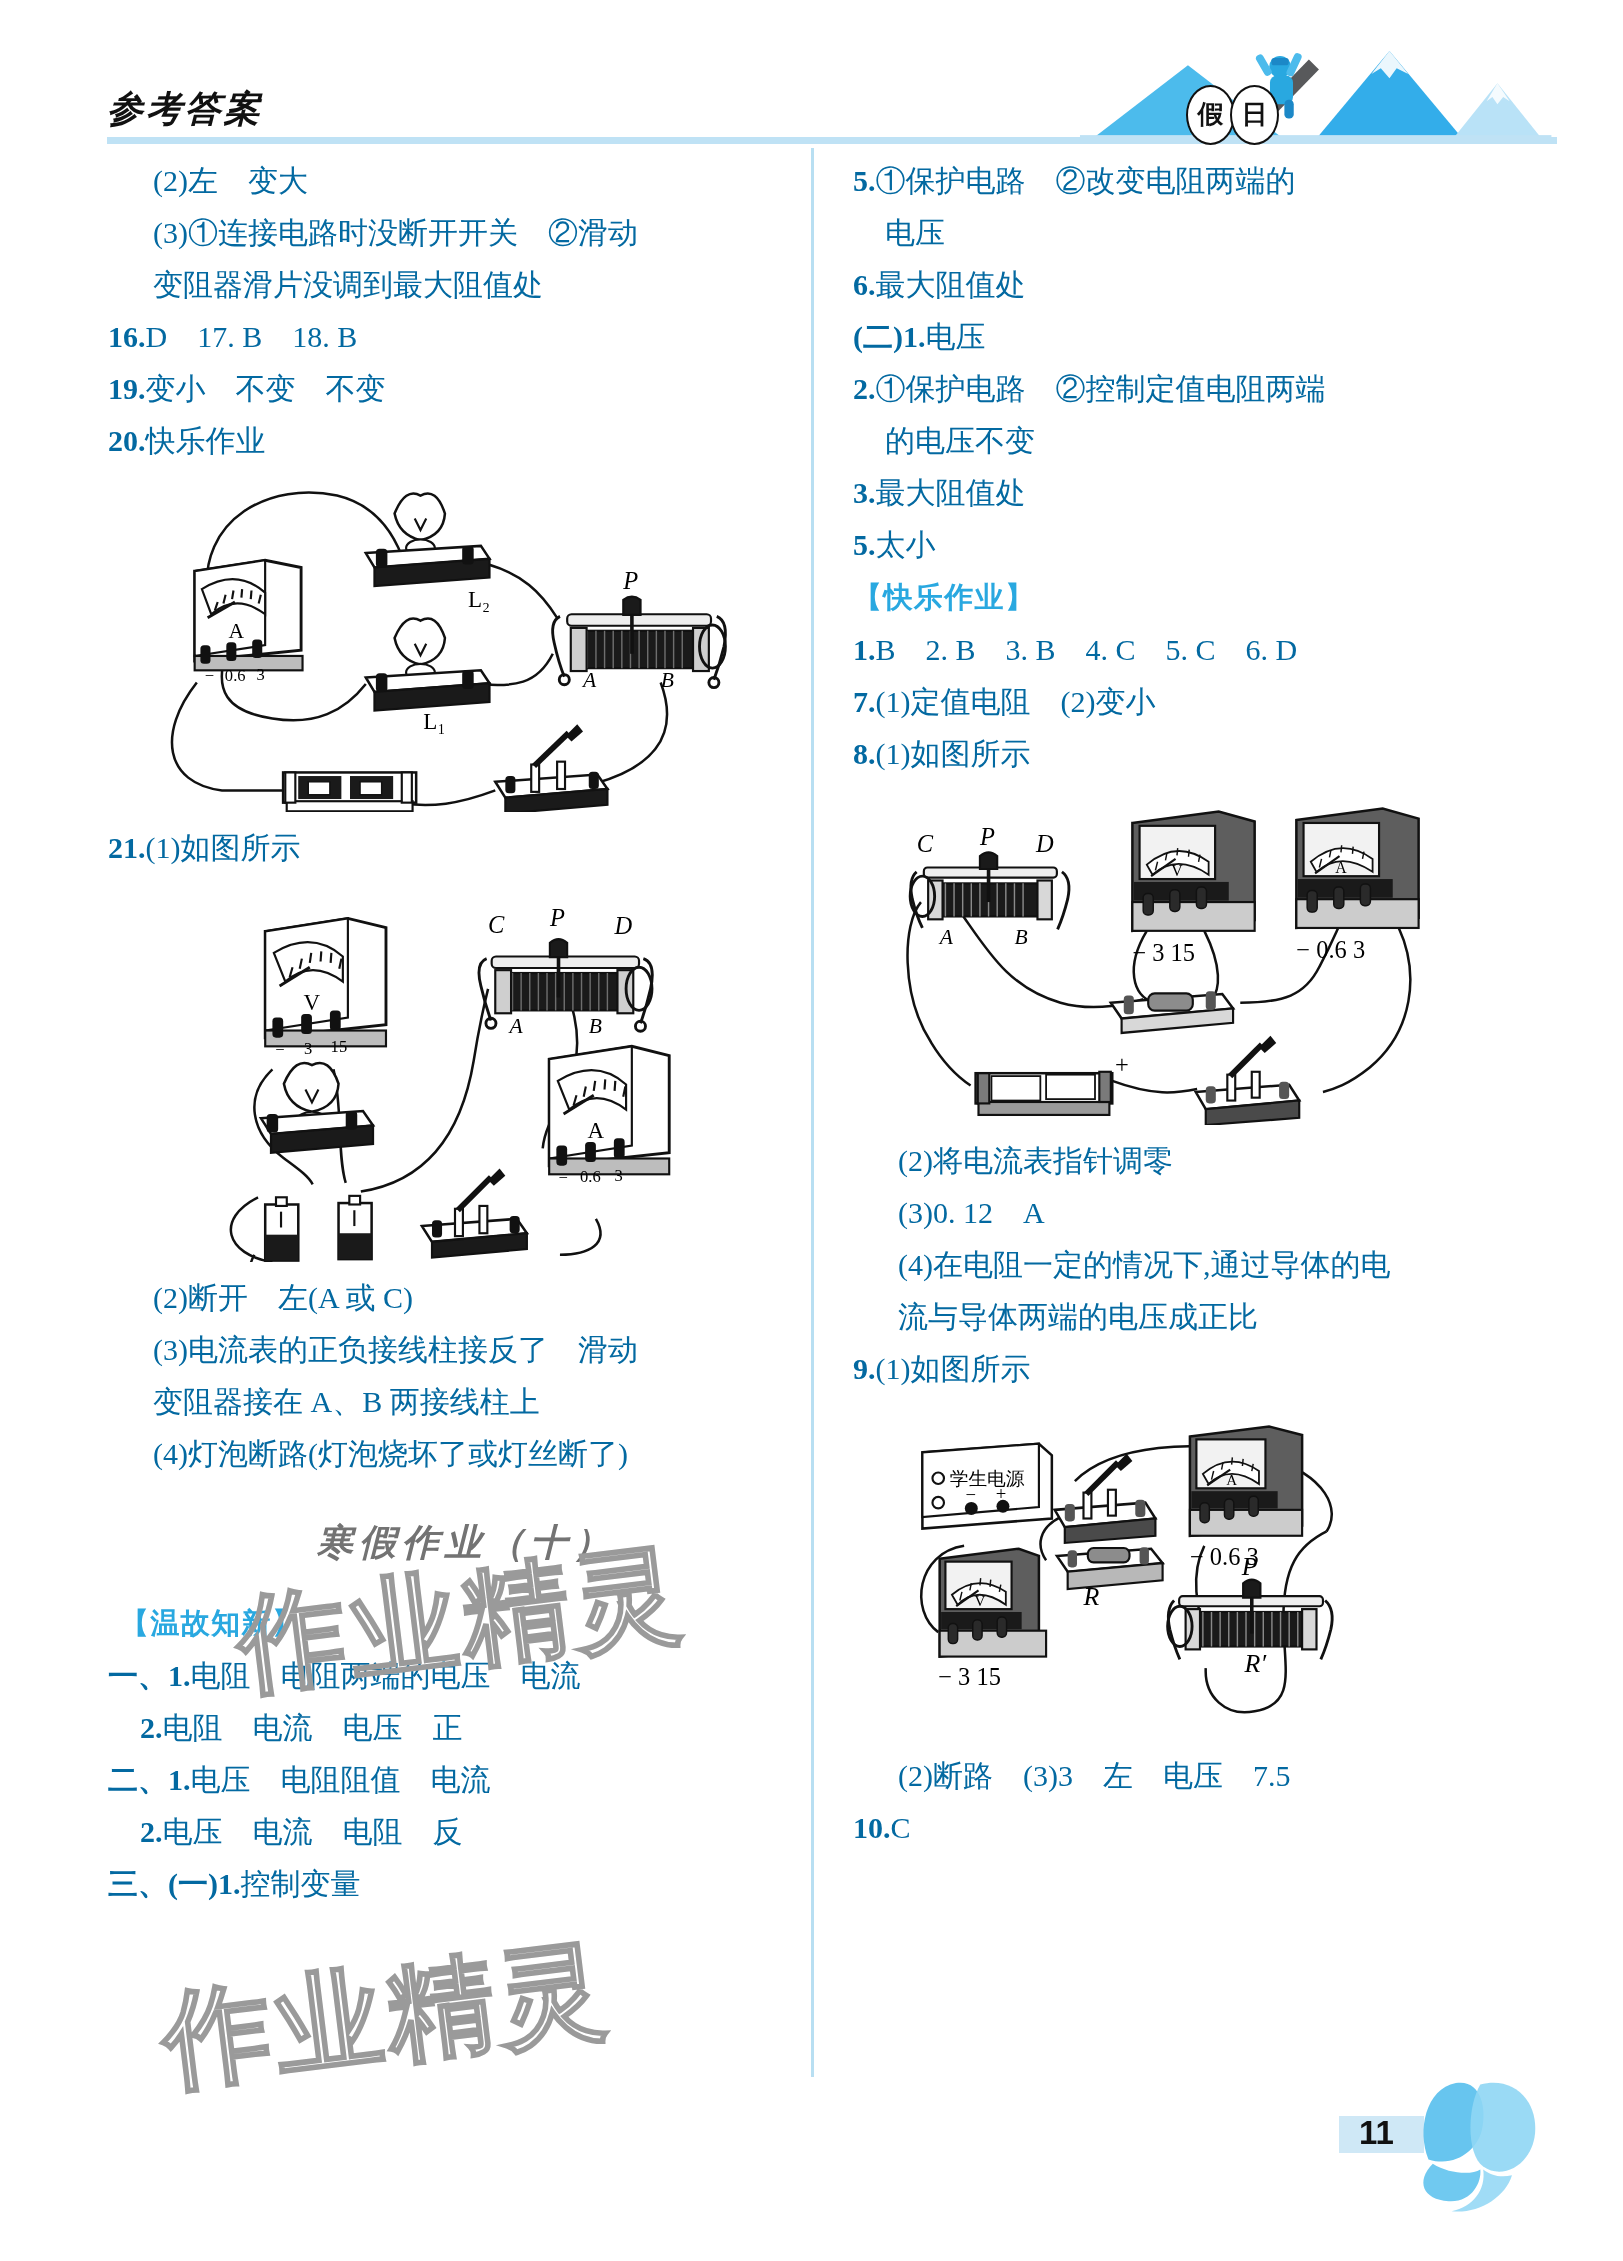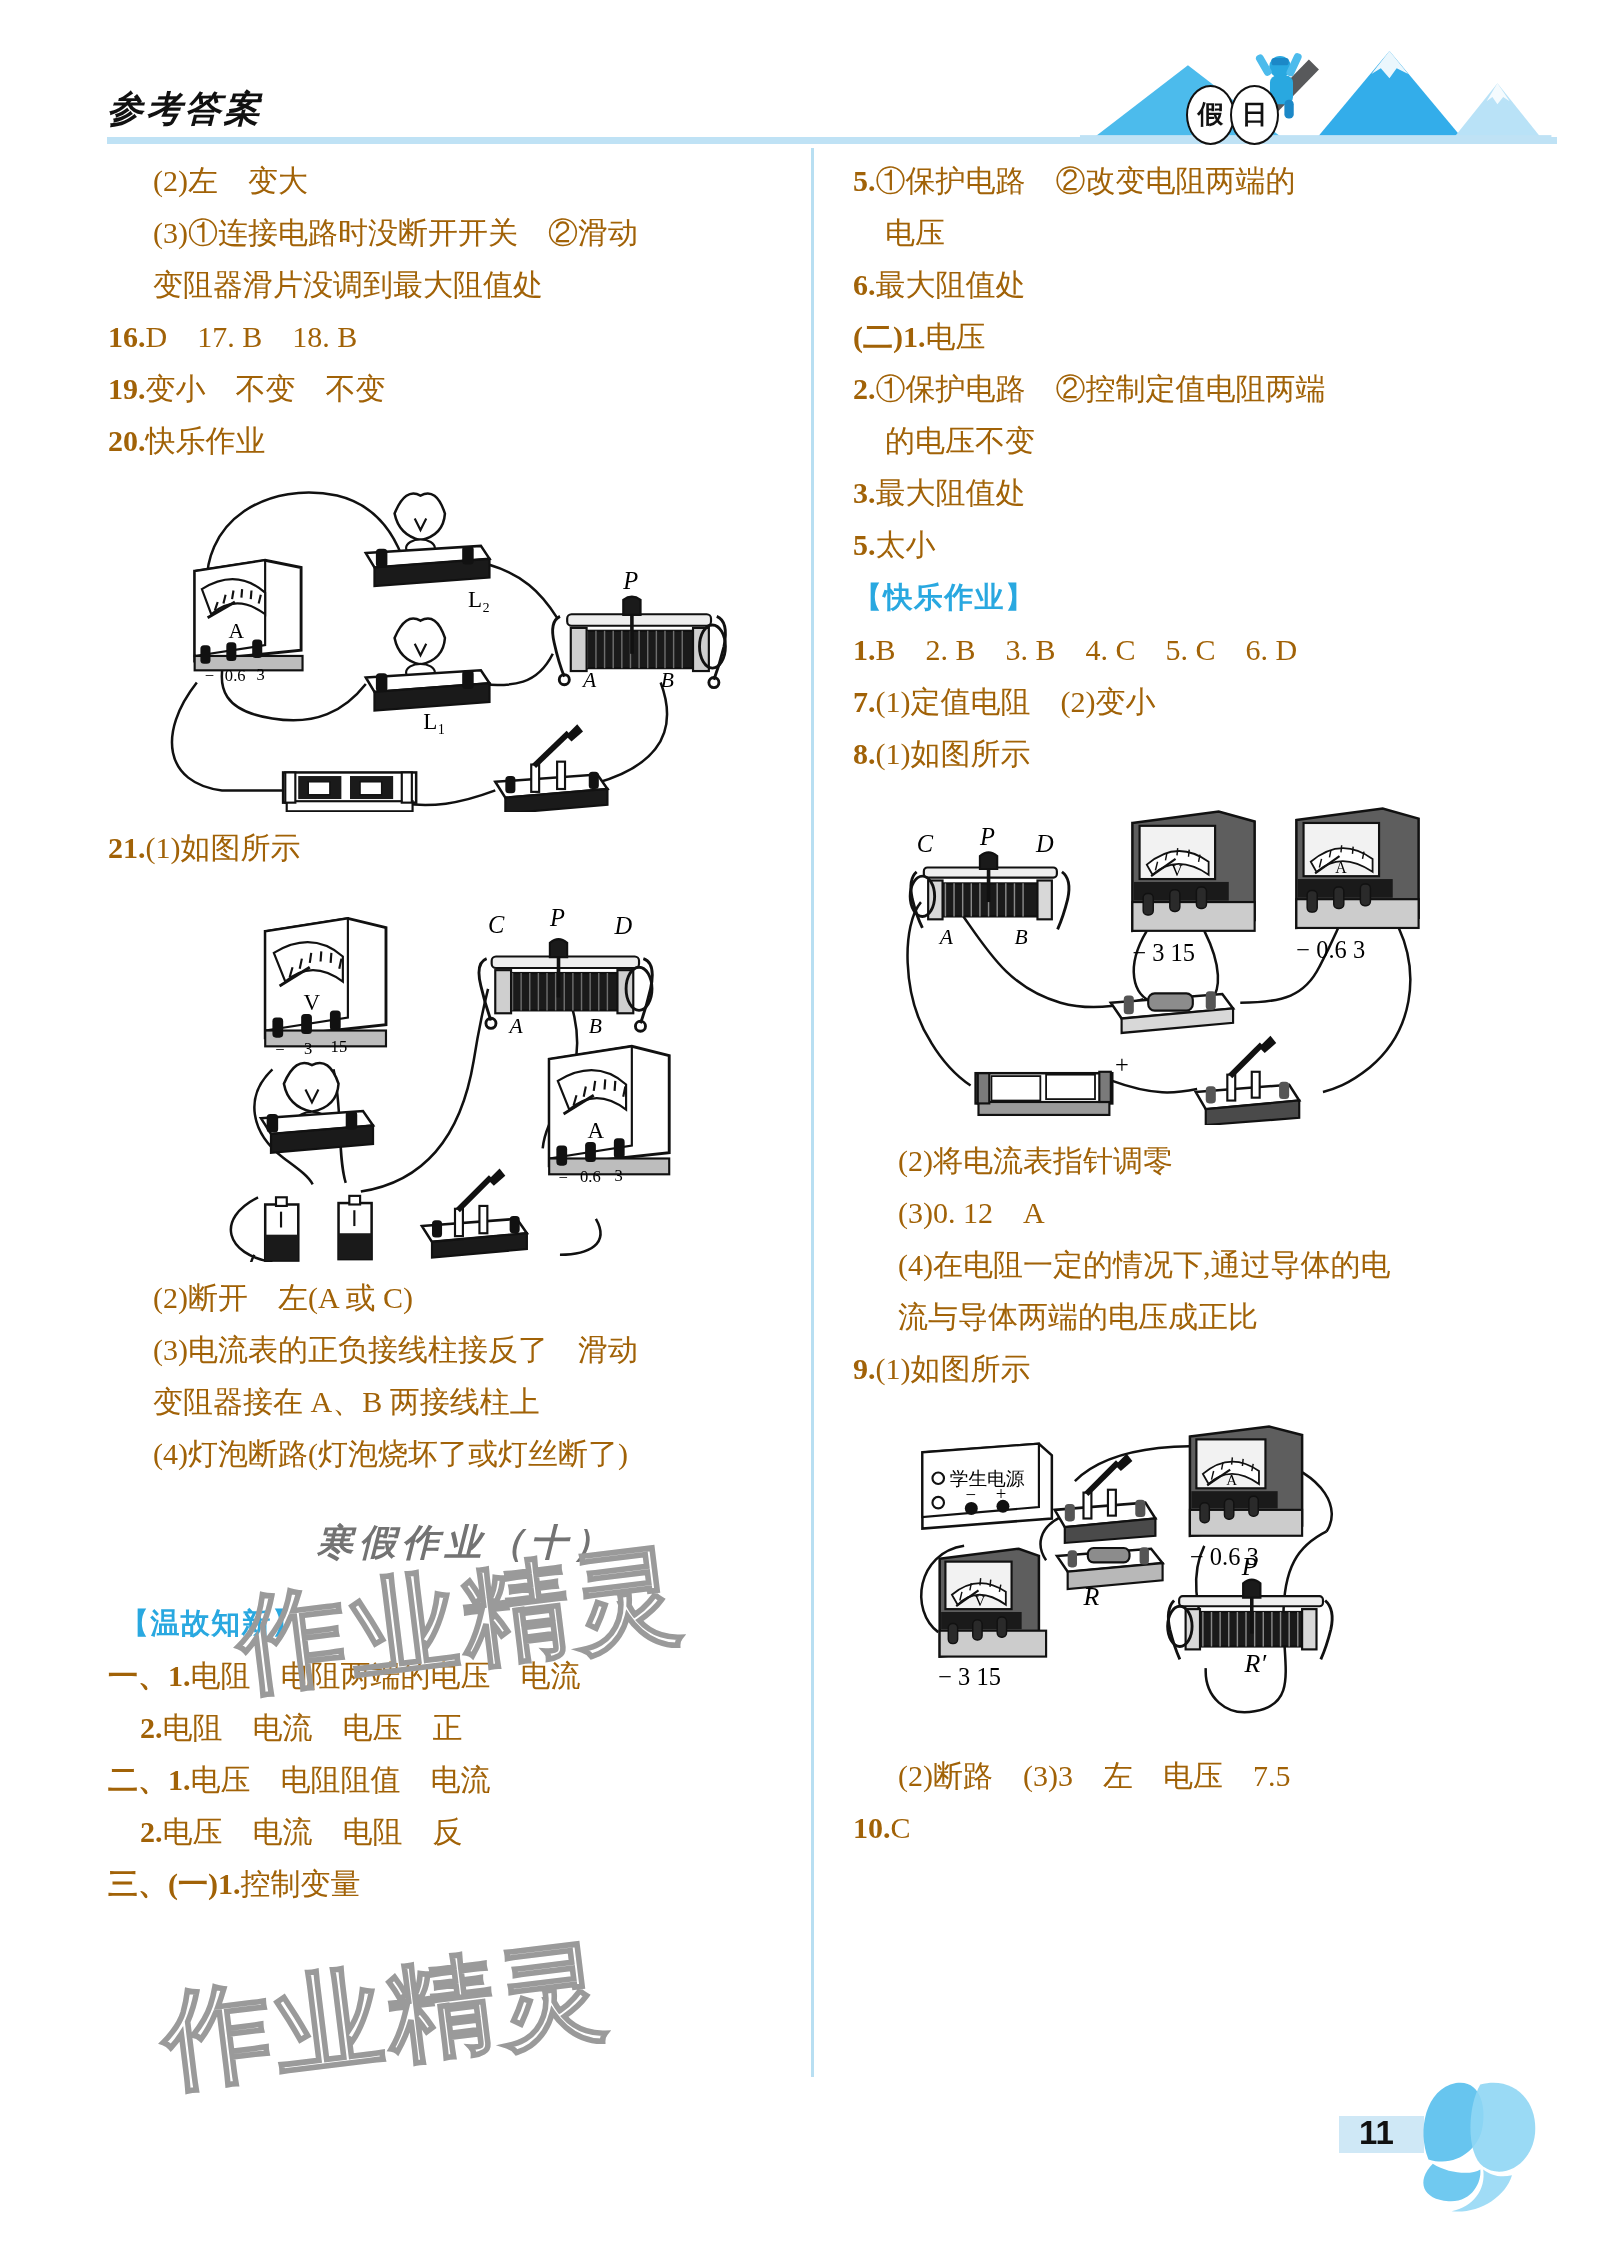--- a/index.html
+++ b/index.html
@@ -34,21 +34,21 @@
   #col-divider{
     position:absolute;left:811px;top:148px;width:2.9px;height:1929px;
     background:#b8dff2;
   }
   .col{position:absolute;top:155px;width:716px;}
   #col-left{left:108px;}
   #col-right{left:853px;}
 
   .ln{
     font-family:"Liberation Serif",serif;
-    font-size:30px;line-height:52px;color:#a16207;
+    font-size:30px;line-height:52px;color:#0369a1;
     white-space:nowrap;
     font-weight:500;
   }
   .ln .num{font-weight:bold;font-family:"Liberation Serif",serif;}
   .ln.indent{padding-left:45px;}
   .ln.indent2{padding-left:32px;}
   .sec-head{
     font-family:"DejaVu Sans",sans-serif;
     font-size:29px;font-weight:bold;color:#29a8e0;
     line-height:53px;letter-spacing:1.4px;

